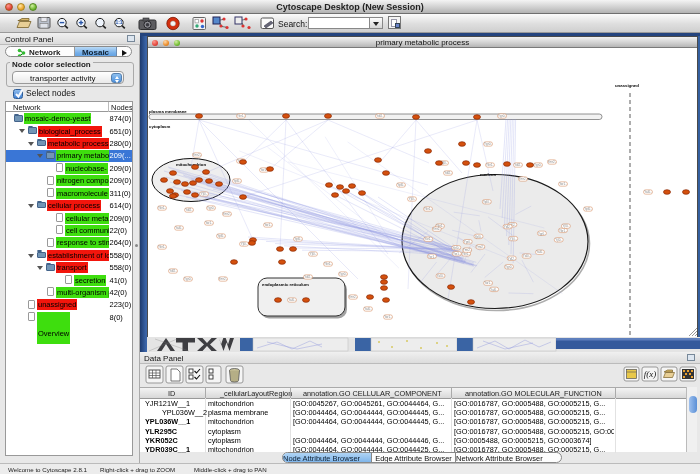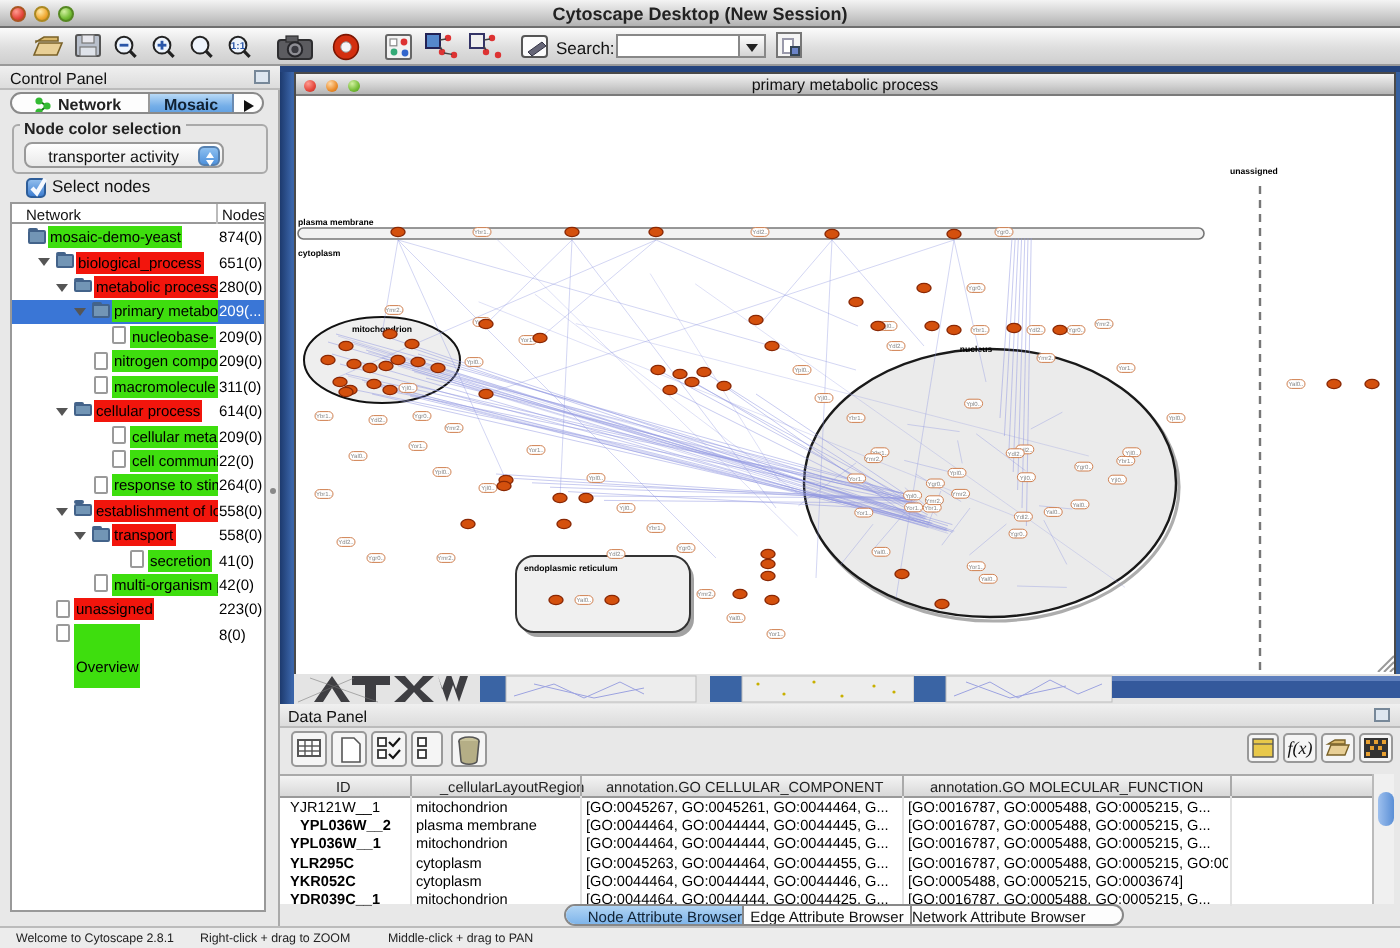--- a/index.html
+++ b/index.html
@@ -120,21 +120,21 @@
     <div class="abs" style="left:69px;top:0;width:42px;height:11px;background:linear-gradient(#b8d9f6,#74aee8 55%,#5b9bdf);border-right:1px solid #6a8ab0">
       <span style="display:block;text-align:center;font-size:8px;font-weight:bold;line-height:11px;color:#123">Mosaic</span>
     </div>
     <div class="abs" style="left:111px;top:0;width:16px;height:11px">
       <span class="abs" style="left:5px;top:2.5px;width:0;height:0;border-top:3.2px solid transparent;border-bottom:3.2px solid transparent;border-left:5px solid #111"></span>
     </div>
   </div>
 
   <div class="abs" style="left:6px;top:29px;width:128px;height:25px;border:1px solid #aaa;border-radius:3px"></div>
   <div class="abs" style="left:10px;top:27px;background:#e8e8e8;padding:0 2px;font-size:8px;font-weight:bold;color:#222">Node color selection</div>
-  <div class="abs" style="left:12px;top:38px;width:100px;height:13px;background:linear-gradient(#fff,#e9e9e9);border:1px solid #999;border-radius:4px">
+  <div class="abs" style="left:12px;top:38px;width:112px;height:13px;background:linear-gradient(#fff,#e9e9e9);border:1px solid #999;border-radius:4px">
     <span style="position:absolute;left:50%;transform:translateX(-58%);top:0;font-size:8px;white-space:nowrap;line-height:13px;color:#111">transporter activity</span>
     <span class="abs" style="right:1px;top:1px;width:11px;height:9.5px;background:linear-gradient(#8ec0f0,#4f92dd);border-radius:3px;border:0.5px solid #5580b0">
       <span class="abs" style="left:2.8px;top:1.5px;width:0;height:0;border-left:2.5px solid transparent;border-right:2.5px solid transparent;border-bottom:3px solid #fff"></span>
       <span class="abs" style="left:2.8px;top:5.5px;width:0;height:0;border-left:2.5px solid transparent;border-right:2.5px solid transparent;border-top:3px solid #fff"></span>
     </span>
   </div>
 
   <div class="abs" style="left:13px;top:56px;width:10px;height:10px;background:linear-gradient(#8fbcec,#3f7fd2);border:1px solid #2d5d99;border-radius:2.5px">
     <svg width="12" height="12" viewBox="0 0 12 12" style="position:absolute;left:-1px;top:-3px;display:block">
         <path d="M3 7 l2.4 2.6 L9.6 2.6" fill="none" stroke="#f5f9ff" stroke-width="2.1"></path>
@@ -660,35 +660,34 @@
       <span class="abs" style="left:150px;top:10px;width:1px;height:55px;background:#e2e2e2"></span>
       <span class="abs" style="left:311px;top:10px;width:1px;height:55px;background:#e2e2e2"></span>
       <span class="abs" style="left:475px;top:10px;width:1px;height:55px;background:#e2e2e2"></span>
       <div style="position:absolute;top:11.0px;left:0;width:545px;height:9.2px;font-size:7.3px;line-height:9.2px;white-space:nowrap">
           <span style="position:absolute;left:5px;font-weight:normal">YJR121W__1</span>
           <span style="position:absolute;left:68px">mitochondrion</span>
           <span style="position:absolute;left:153px">[GO:0045267, GO:0045261, GO:0044464, G...</span>
           <span style="position:absolute;left:314px;width:160px;overflow:hidden">[GO:0016787, GO:0005488, GO:0005215, G...</span>
         </div>
         <div style="position:absolute;top:20.2px;left:0;width:545px;height:9.2px;font-size:7.3px;line-height:9.2px;white-space:nowrap">
-          <span style="position:absolute;left:10px;font-weight:bold">YPL036W__2</span>
+          <span style="position:absolute;left:22px;font-weight:normal">YPL036W__2</span>
           <span style="position:absolute;left:68px">plasma membrane</span>
           <span style="position:absolute;left:153px">[GO:0044464, GO:0044444, GO:0044445, G...</span>
           <span style="position:absolute;left:314px;width:160px;overflow:hidden">[GO:0016787, GO:0005488, GO:0005215, G...</span>
         </div>
         <div style="position:absolute;top:29.4px;left:0;width:545px;height:9.2px;font-size:7.3px;line-height:9.2px;white-space:nowrap">
           <span style="position:absolute;left:5px;font-weight:bold">YPL036W__1</span>
           <span style="position:absolute;left:68px">mitochondrion</span>
           <span style="position:absolute;left:153px">[GO:0044464, GO:0044444, GO:0044445, G...</span>
           <span style="position:absolute;left:314px;width:160px;overflow:hidden">[GO:0016787, GO:0005488, GO:0005215, G...</span>
         </div>
         <div style="position:absolute;top:38.6px;left:0;width:545px;height:9.2px;font-size:7.3px;line-height:9.2px;white-space:nowrap">
           <span style="position:absolute;left:5px;font-weight:bold">YLR295C</span>
           <span style="position:absolute;left:68px">cytoplasm</span>
-          <span style="position:absolute;left:153px">[GO:0045263, GO:0044464, GO:0044455, G...</span>
           <span style="position:absolute;left:314px;width:160px;overflow:hidden">[GO:0016787, GO:0005488, GO:0005215, GO:0003824, G...</span>
         </div>
         <div style="position:absolute;top:47.8px;left:0;width:545px;height:9.2px;font-size:7.3px;line-height:9.2px;white-space:nowrap">
           <span style="position:absolute;left:5px;font-weight:bold">YKR052C</span>
           <span style="position:absolute;left:68px">cytoplasm</span>
           <span style="position:absolute;left:153px">[GO:0044464, GO:0044444, GO:0044446, G...</span>
           <span style="position:absolute;left:314px;width:160px;overflow:hidden">[GO:0005488, GO:0005215, GO:0003674]</span>
         </div>
         <div style="position:absolute;top:57.0px;left:0;width:545px;height:9.2px;font-size:7.3px;line-height:9.2px;white-space:nowrap">
           <span style="position:absolute;left:5px;font-weight:bold">YDR039C__1</span>
@@ -696,21 +695,21 @@
           <span style="position:absolute;left:153px">[GO:0044464, GO:0044444, GO:0044425, G...</span>
           <span style="position:absolute;left:314px;width:160px;overflow:hidden">[GO:0016787, GO:0005488, GO:0005215, G...</span>
         </div>
     </div>
 
     <div class="abs" style="left:546px;top:35px;width:11px;height:65px;background:#f0f0f0;border-left:1px solid #bbb">
       <div class="abs" style="left:1.5px;top:9px;width:8px;height:17px;border-radius:4px;background:linear-gradient(90deg,#9ec0ee,#5a8fd6)"></div>
     </div>
 
     <div class="abs" style="left:142px;top:100px;width:280px;height:11px;border:1px solid #888;border-radius:6px;background:#fdfdfd;font-size:7.5px;overflow:hidden">
-      <span class="abs" style="left:0;top:0;width:89px;height:11px;background:linear-gradient(#b0d4f4,#74aee8);border-right:1px solid #888;text-align:right;line-height:11px;color:#123">Node Attribute Browser</span>
+      <span class="abs" style="left:0;top:0;width:89px;height:11px;background:linear-gradient(#b0d4f4,#74aee8);border-right:1px solid #888;text-align:left;line-height:11px;color:#123">Node Attribute Browser</span>
       <span class="abs" style="left:89px;top:0;width:84px;height:11px;border-right:1px solid #888;text-align:center;line-height:11px;color:#111">Edge Attribute Browser</span>
       <span class="abs" style="left:173px;top:0;width:107px;height:11px;text-align:left;line-height:11px;color:#111">Network Attribute Browser</span>
     </div>
   </div>
 </div>
 
 <div class="abs" style="left:0;top:463px;width:700px;height:11px;background:#ececec;border-top:1px solid #bbb">
   <span class="abs" style="left:8px;top:2px;font-size:6.2px;color:#222">Welcome to Cytoscape 2.8.1</span>
   <span class="abs" style="left:100px;top:2px;font-size:6.2px;color:#222">Right-click + drag to ZOOM</span>
   <span class="abs" style="left:194px;top:2px;font-size:6.2px;color:#222">Middle-click + drag to PAN</span>

